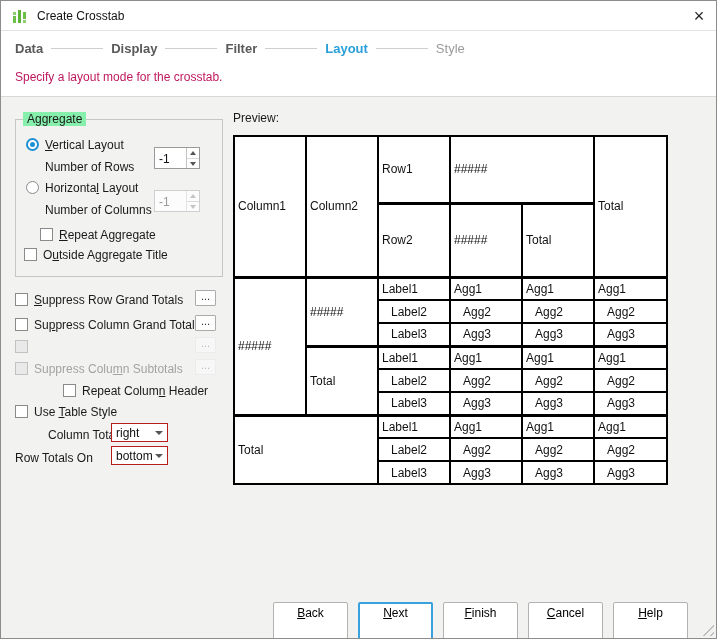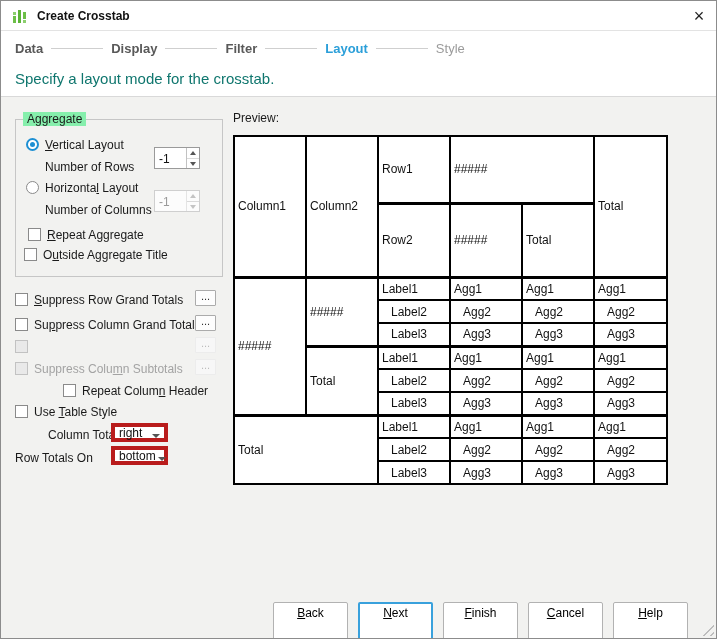--- a/index.html
+++ b/index.html
@@ -9,37 +9,37 @@
     position:relative; width:717px; height:639px; overflow:hidden;
     background:#f2f2f0; border:1px solid #8c8c8c;
   }
   
   .titlebar {
     position:absolute; top:0; left:0; width:100%; height:30px;
     background:#ffffff; border-bottom:1px solid #e3e3e3;
     display:flex; align-items:center; padding-left:11px;
   }
   .app-icon { width:16px; height:16px; margin-right:9px; flex:0 0 auto; }
-  .title-text { font-size:12px; color:#111;font-weight:bold; }
+  .title-text { font-size:12px; color:#111; }
   .close-btn {
     position:absolute; top:0; right:0; width:34px; height:29px;
     display:flex; align-items:center; justify-content:center;
     font-size:18px; color:#222; cursor:default; line-height:1;
   }
   
   .wizhead {
     position:absolute; top:30px; left:0; width:100%; height:66px;
     background:#ffffff; border-bottom:1px solid #d9d9d9;
   }
   .steps { position:absolute; left:14px; top:10px; display:flex; align-items:center; }
   .step { font-size:13px; font-weight:bold; color:#595959; }
   .step.active { color:#2b9fd9; }
   .step.future { font-weight:normal; color:#9b9b9b; }
   .sline { width:52px; height:1px; background:#cfcfcf; margin:0 8px; }
-  .subtitle { position:absolute; left:14px; top:39px; font-size:15px; color:#0f766e; }
+  .subtitle { position:absolute; left:14px; top:39px; font-size:12px; color:#be185d; }
   
   .main { position:absolute; top:96px; left:0; width:100%; height:504px; }
   
   .gb {
     position:absolute; left:14px; top:22px; width:208px; height:158px;
     border:1px solid #c6c6c6;
   }
   .gb-title {
     position:absolute; top:-8px; left:7px; padding:0 4px;
     background:#86efac; font-size:12px; color:#1a1a1a;
@@ -72,21 +72,21 @@
   .spin.dis2 .sb.dn::after { border-top-color:#c4c4c4; }
   
   .dots {
     position:absolute; left:180px; top:-2px; width:21px; height:16px;
     border:1px solid #ababab; border-radius:1px; background:#fdfdfd;
     font-size:11px; color:#333; text-align:center; line-height:11px;
   }
   .dis .dots { border-color:#ececec; background:#f7f7f7; color:#bdbdbd; }
   
   .combo {
-    position:absolute; width:57px; height:19px; border:4px solid #b91c1c; background:#fff;
+    position:absolute; width:57px; height:19px; border:1px solid #b91c1c; background:#fff;
     display:flex; align-items:center; justify-content:space-between; padding-left:4px;
   }
   .combo-val { font-size:12px; color:#111; }
   .combo-arr { width:14px; height:100%; position:relative; flex:0 0 auto; }
   .combo-arr::after { content:""; position:absolute; right:4px; top:7px;
     border-left:4px solid transparent; border-right:4px solid transparent; border-top:4px solid #555; }
   
   .preview-label { position:absolute; left:232px; top:14px; font-size:12px; color:#1a1a1a; }
   table.preview { position:absolute; left:232px; top:38px; width:433px;
     border-collapse:collapse; table-layout:fixed; background:#fff; }
@@ -172,21 +172,21 @@
         <span class="ctl-label">Number of Columns</span>
       </div>
       <div class="spin dis2" style="left:138px; top:70px;">
         <span class="spin-val">-1</span>
         <span class="spin-btns">
           <span class="sb up"></span>
           <span class="sb dn"></span>
         </span>
       </div>
 
-      <div class="ctl-row" style="left:12px; top:107px;">
+      <div class="ctl-row" style="left:24px; top:107px;">
         <span class="cb"></span>
         <span class="ctl-label"><span></span><span class="mn">R</span><span>epeat Aggregate</span></span>
       </div>
       <div class="ctl-row" style="left:8px; top:127px;">
         <span class="cb"></span>
         <span class="ctl-label"><span>O</span><span class="mn">u</span><span>tside Aggregate Title</span></span>
       </div>
     </div>
 
     <div class="ctl-row" style="left:14px; top:195px; width:212px;">

